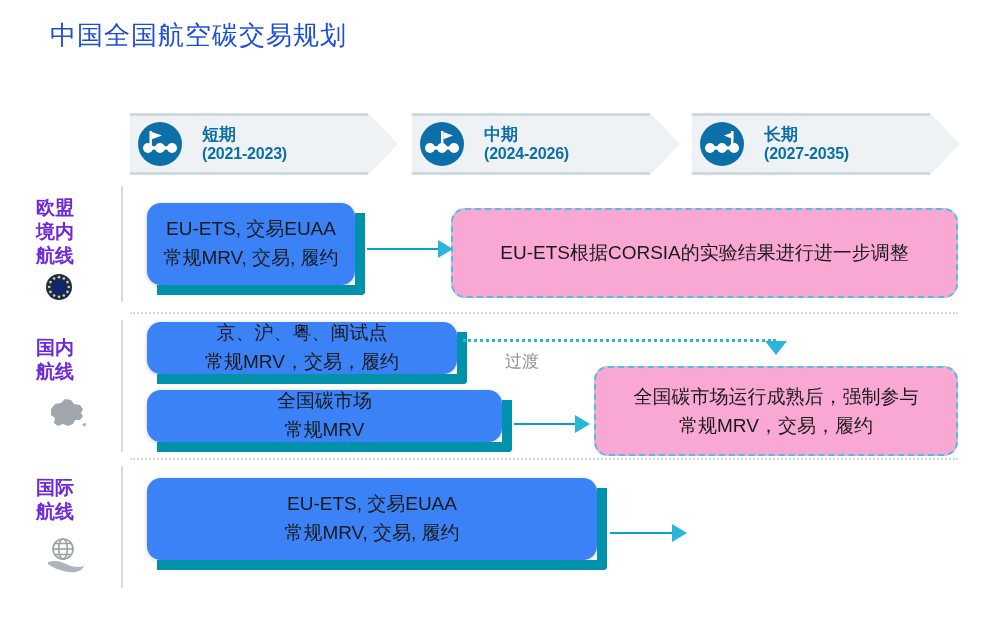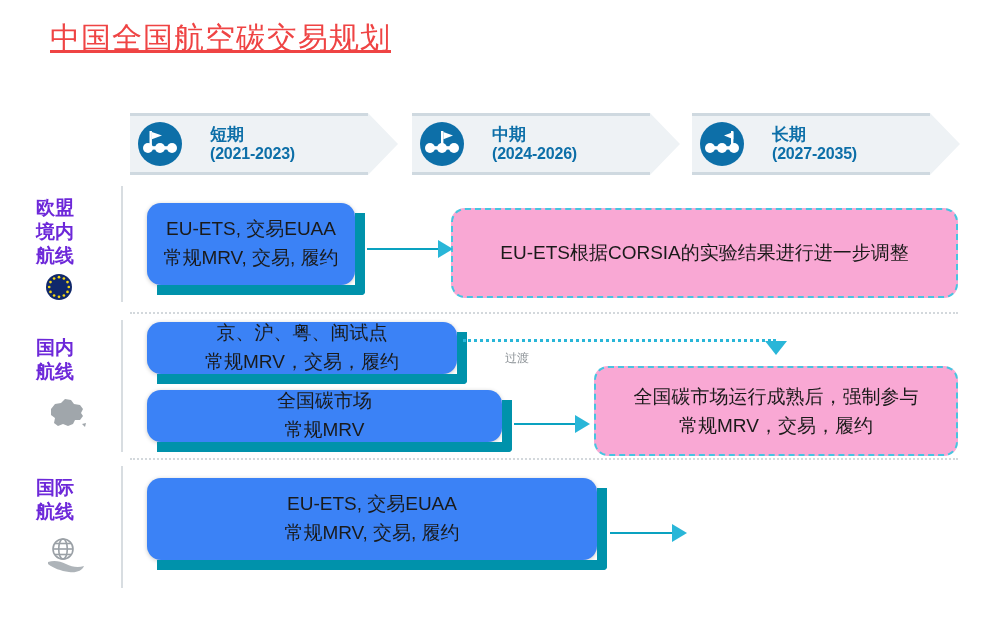--- a/index.html
+++ b/index.html
@@ -8,22 +8,22 @@
     background:#ffffff;
     font-family:"Liberation Sans","DejaVu Sans",sans-serif;
     overflow:hidden;
     position:relative;
   }
   #stage{position:relative;width:1000px;height:633px;}
 
   
   .page-title{
     position:absolute;left:50px;top:18px;
-    font-size:30px;font-weight:400;color:#ef4444;
-    letter-spacing:1px;white-space:nowrap;text-decoration:underline;
+    font-size:26px;font-weight:400;color:#1d4ed8;
+    letter-spacing:1px;white-space:nowrap;
   }
 
   
   .chevron{
     position:absolute;top:113px;height:62px;
     background:#eef2f5;
     display:flex;align-items:center;
     -webkit-clip-path:polygon(0 0, calc(100% - 30px) 0, 100% 50%, calc(100% - 30px) 100%, 0 100%);
     clip-path:polygon(0 0, calc(100% - 30px) 0, 100% 50%, calc(100% - 30px) 100%, 0 100%);
   }
@@ -33,21 +33,21 @@
   .chevron .bot-rule{
     position:absolute;left:0;right:30px;bottom:0;height:3px;background:#cfd9e0;
   }
   .ph-icon{
     width:44px;height:44px;border-radius:50%;
     background:#0d6fa8;
     margin-left:8px;flex:0 0 auto;
     position:relative;
   }
   .ph-text{
-    margin-left:28px;line-height:1.18;
+    margin-left:20px;line-height:1.18;
     color:#0d6fa8;font-weight:bold;font-size:17px;
     white-space:nowrap;
   }
   .ph-text .yrs{font-size:16px;letter-spacing:-0.2px;}
 
   
   .rowlabel{
     position:absolute;left:36px;width:86px;
     display:flex;flex-direction:column;align-items:flex-start;
   }
@@ -114,21 +114,21 @@
   .dotline{
     position:absolute;height:0;border-top:3px dotted #29b6d8;z-index:4;
   }
   .downhead{
     position:absolute;width:0;height:0;
     border-left:11px solid transparent;
     border-right:11px solid transparent;
     border-top:14px solid #29b6d8;z-index:5;
   }
   .translabel{
-    position:absolute;font-size:12px;color:#8a9095;z-index:5;white-space:nowrap;
+    position:absolute;font-size:17px;color:#8a9095;z-index:5;white-space:nowrap;
   }
 </style>
 </head>
 <body>
 
 <div id="stage">
 
   <div class="page-title">中国全国航空碳交易规划</div>
 
   <div class="chevron" style="left:130px;width:268px;">

